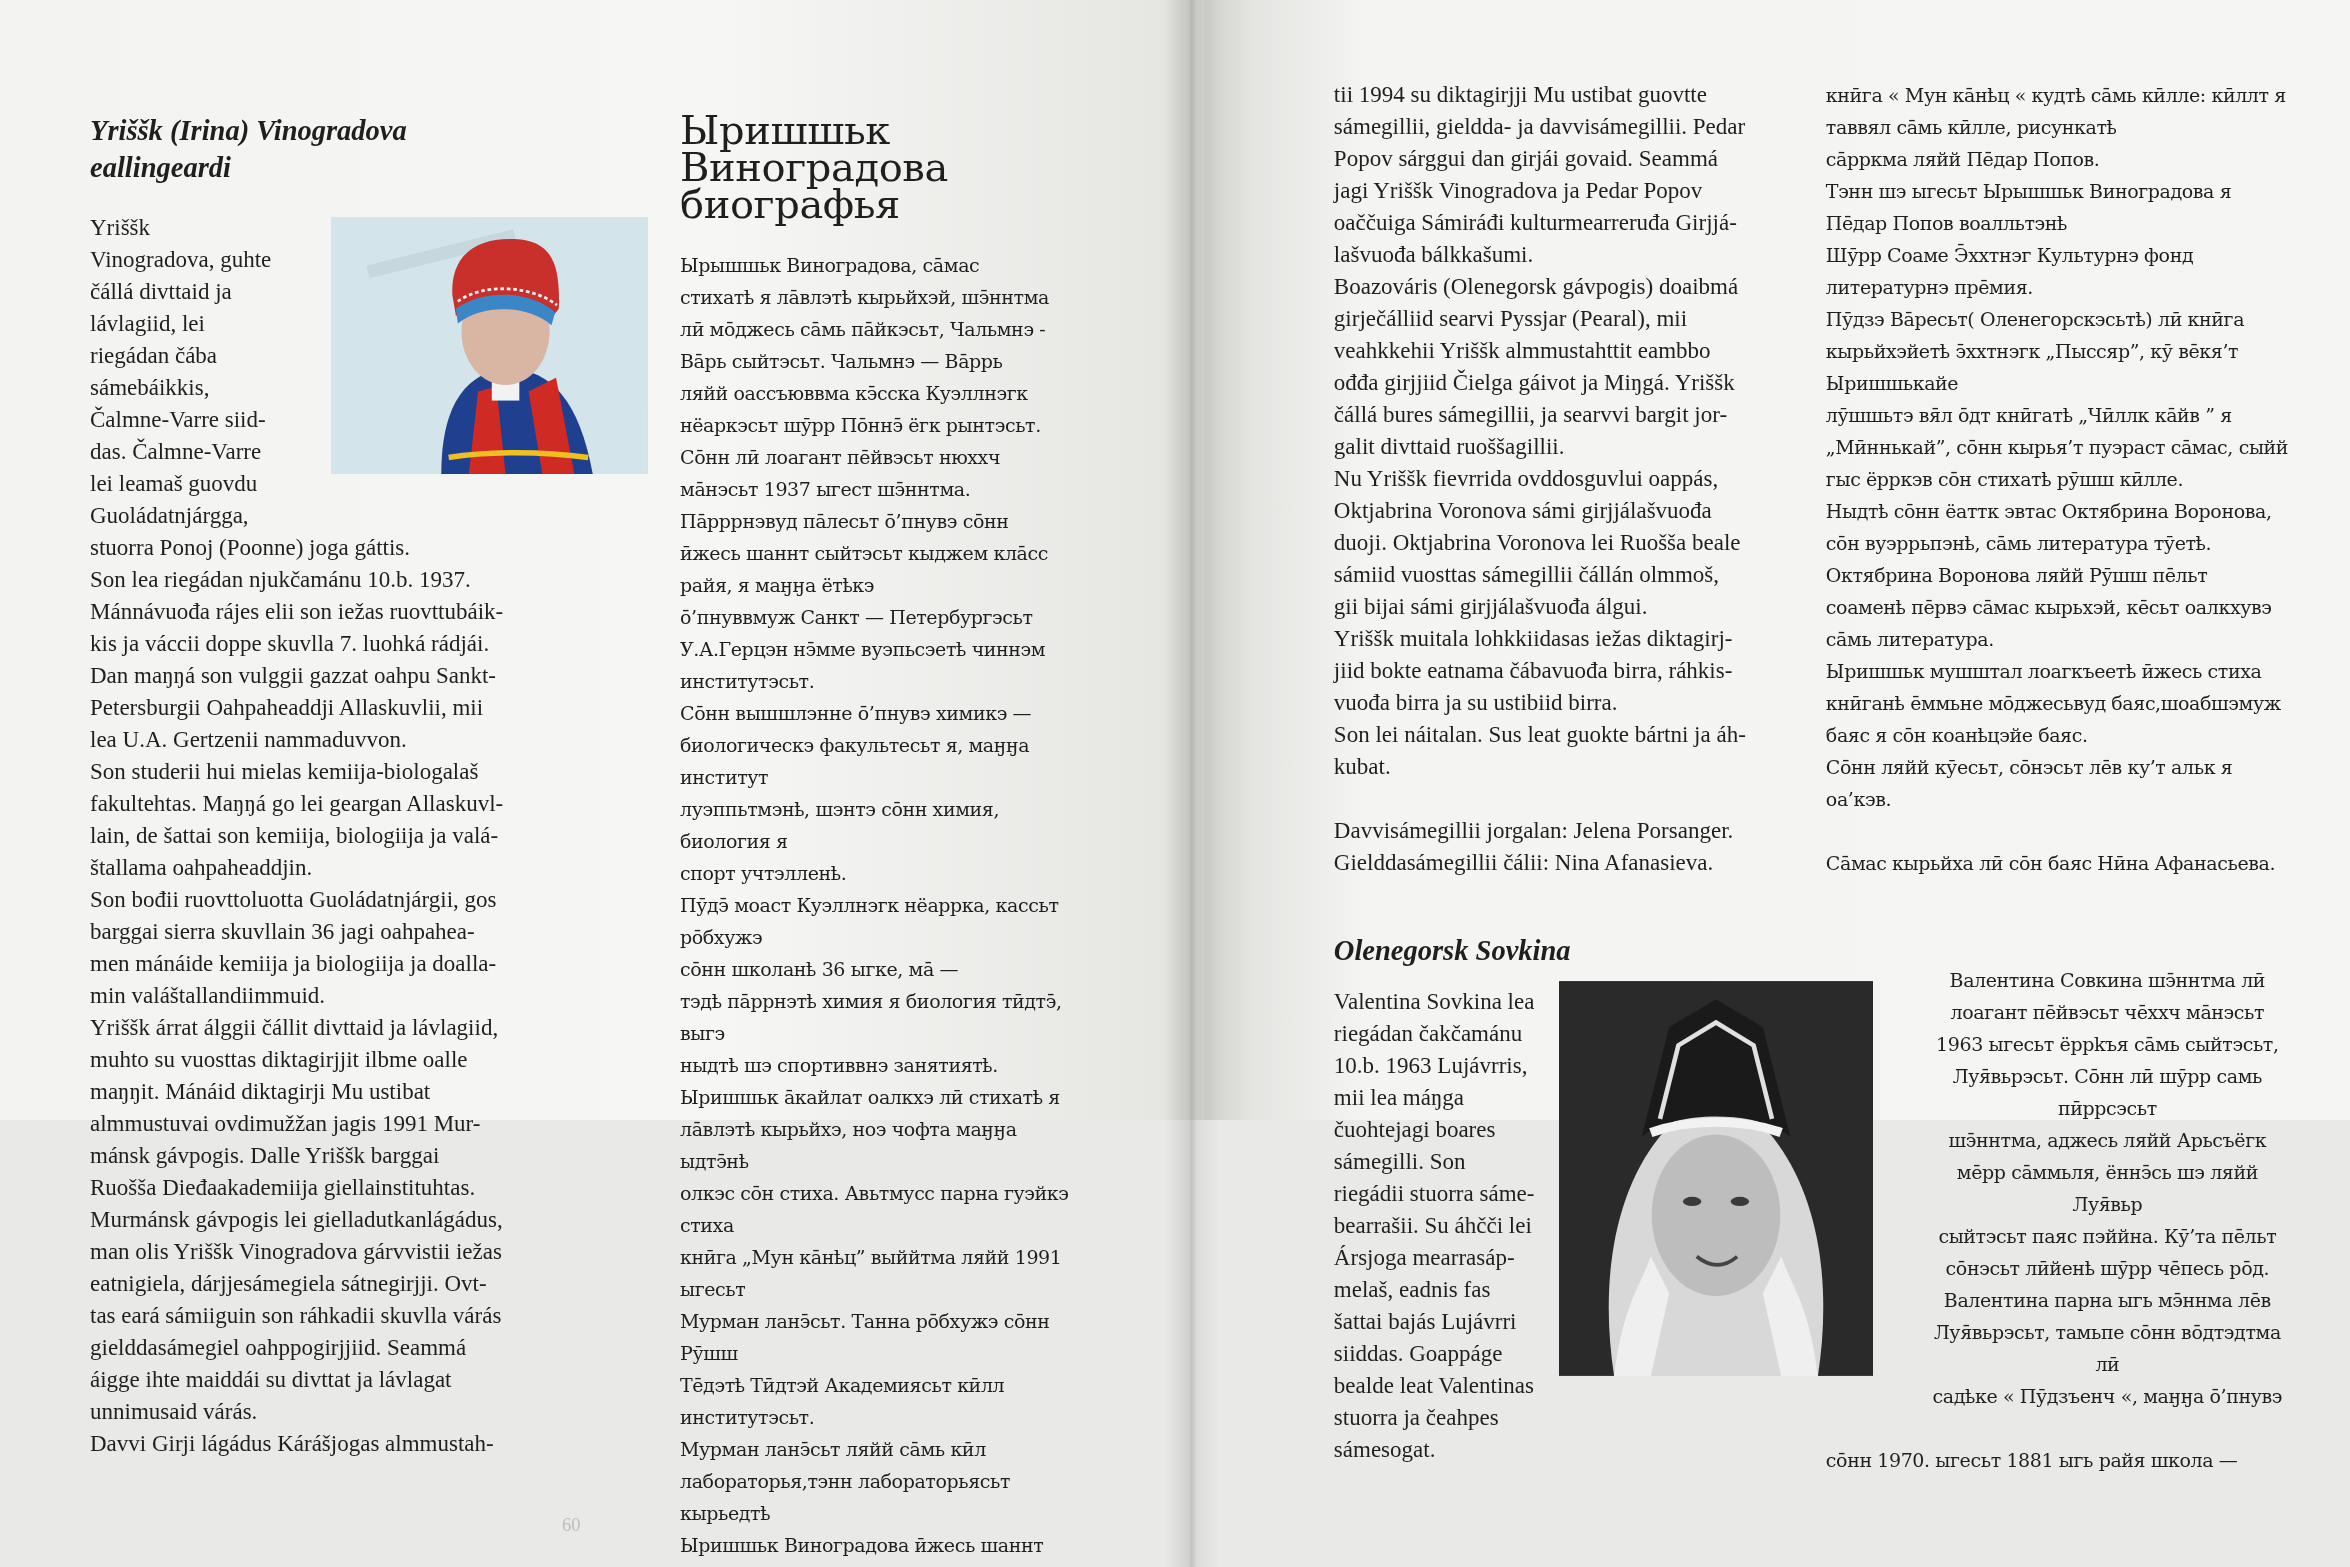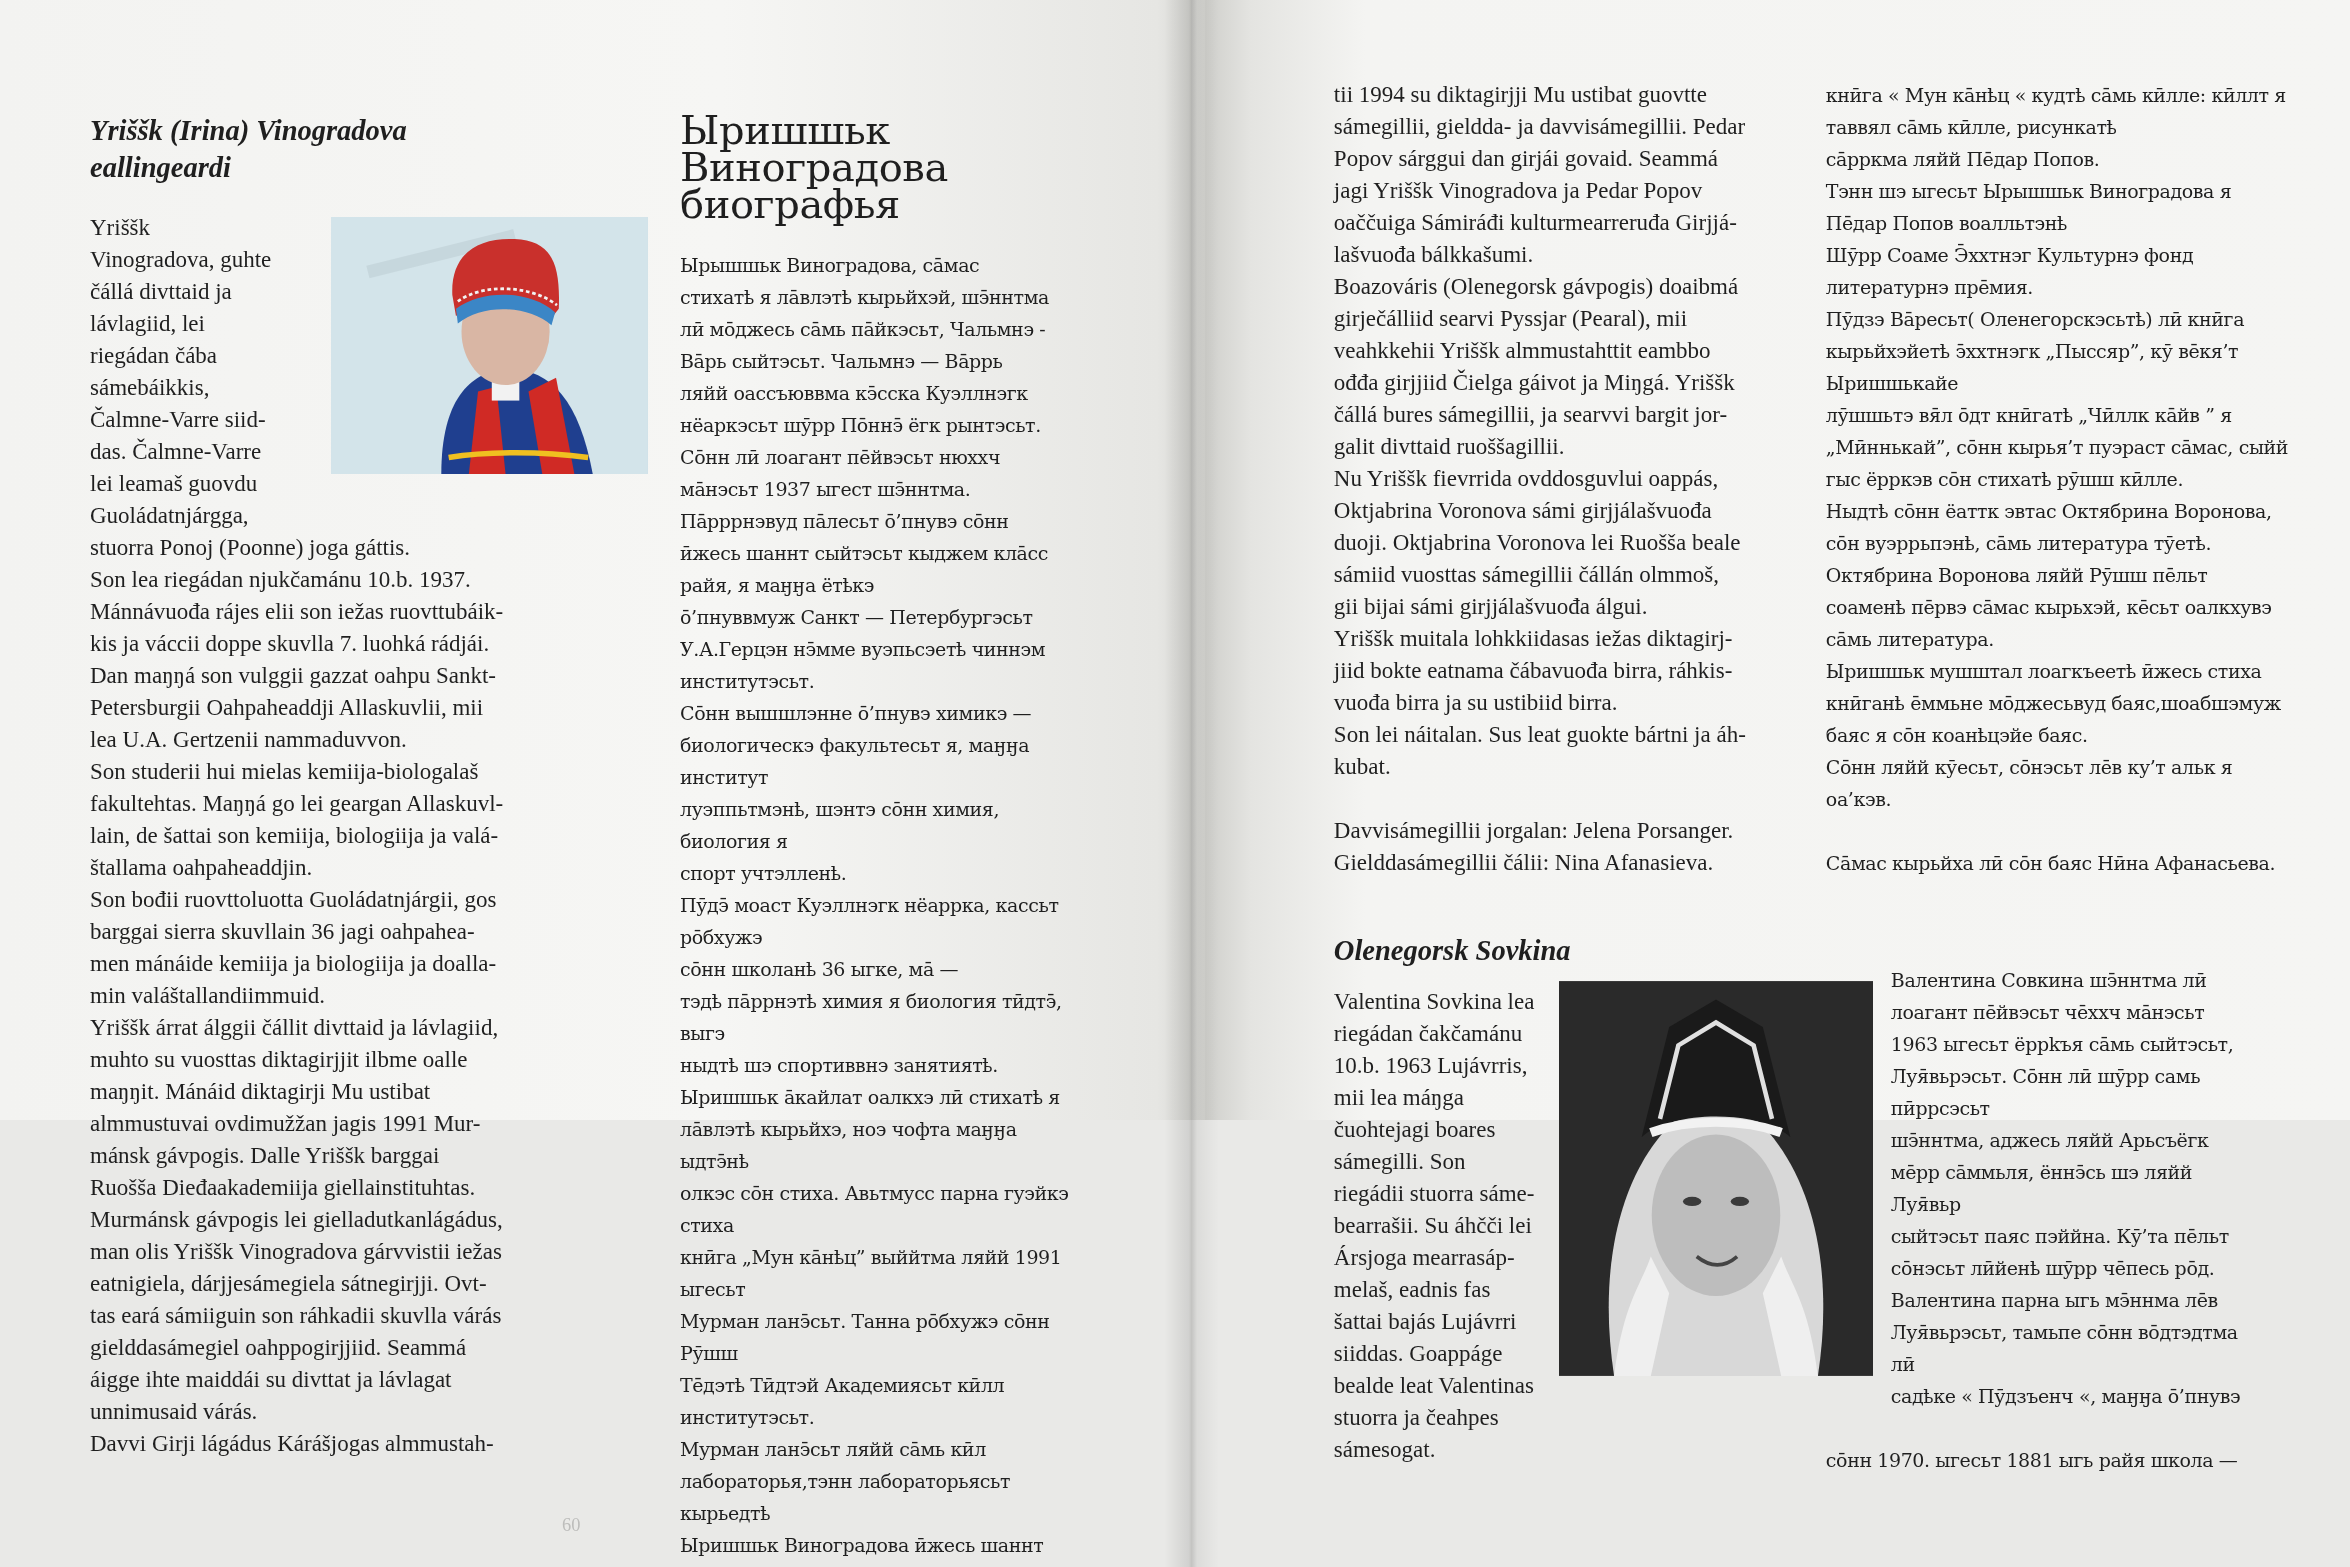--- a/index.html
+++ b/index.html
@@ -230,21 +230,21 @@
 са̄мь литература.
 Ыришшьк мушштал лоагкъеетҍ ӣжесь стиха
 кнӣганҍ е̄ммьне мо̄джесьвуд баяс,шоабшэмуж
 баяс я со̄н коанҍцэйе баяс.
  Со̄нн ляйй кӯесьт, со̄нэсьт ле̄в ку’т альк я
 оа’кэв.</p>
       <div class="spacer"></div>
       <p>Са̄мас кырьйха лӣ со̄н баяс Нӣна Афанасьева.</p>
       <div style="height:53px;"></div>
       <p style="margin-left:0;">
-        <span style="display:block; margin-left:65px;">Валентина Совкина шэ̄ннтма лӣ
+        <span style="display:block; margin-left:85px;text-align:center;">Валентина Совкина шэ̄ннтма лӣ
 лоагант пе̄йвэсьт че̄ххч ма̄нэсьт
 1963 ыгесьт ёррkъя са̄мь сыйтэсьт,
 Луя̄вьрэсьт. Со̄нн лӣ шӯрр самь
 пӣррсэсьт
 шэ̄ннтма, аджесь ляйй Арьсъёгк
 ме̄рр са̄ммьля, ённэ̄сь шэ ляйй
 Луя̄вьр
 сыйтэсьт паяс пэййна. Кӯ’та пе̄льт
 со̄нэсьт лӣйенҍ шӯрр че̄песь ро̄д.
 Валентина парна ыгь мэ̄ннма ле̄в

